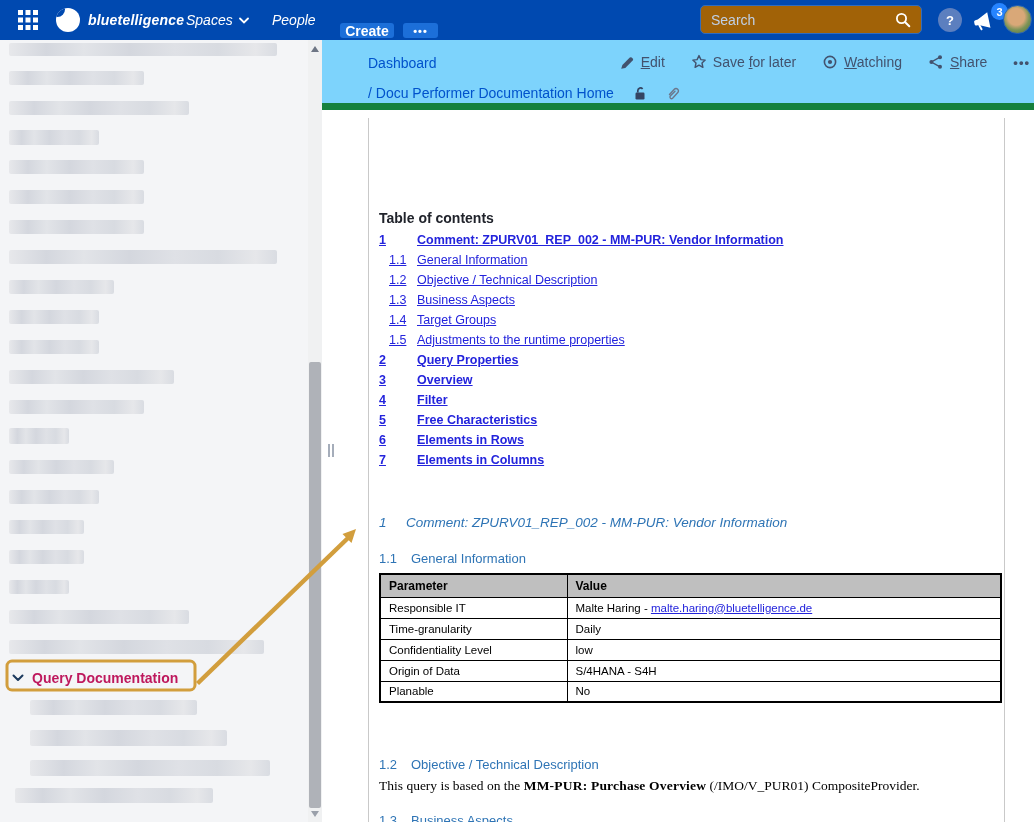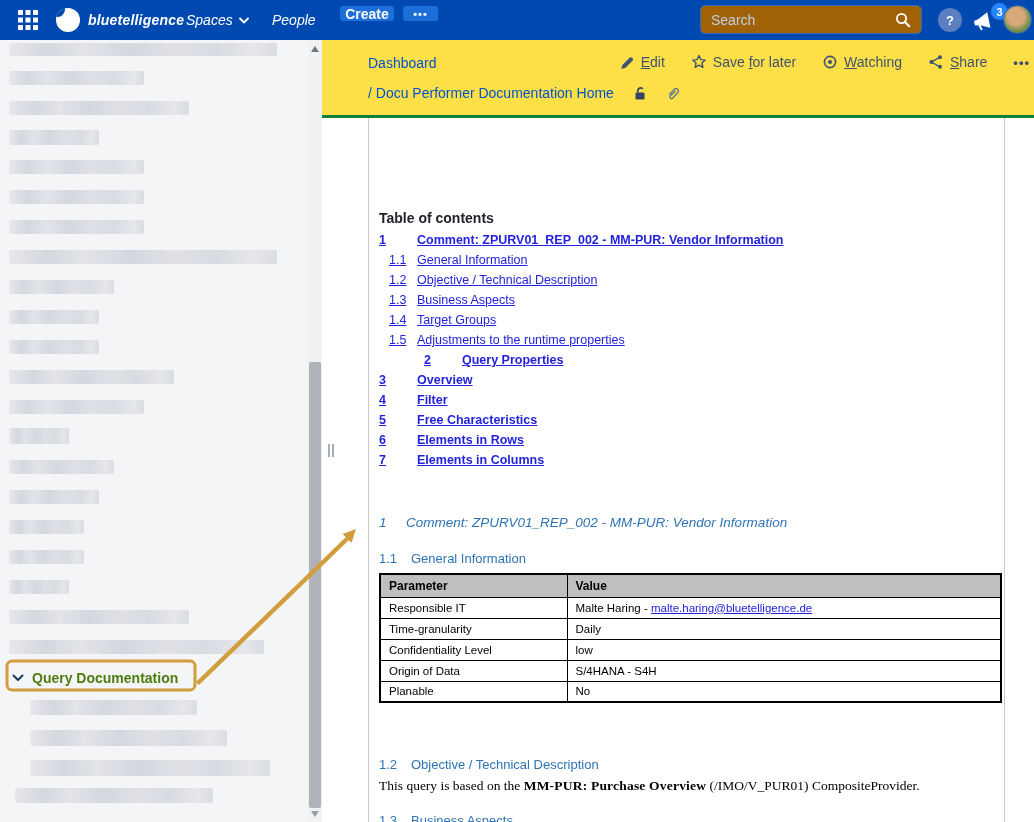--- a/index.html
+++ b/index.html
@@ -9,48 +9,48 @@
   
   .topnav { position:absolute; left:0; top:0; width:1034px; height:40px; background:#0049B0; }
   .topnav .abs { position:absolute; top:0; height:40px; display:flex; align-items:center;font-style:italic; }
   .grid-icon { left:18px; }
   .logo { left:56px; }
   .logo-blob { position:relative; width:24px; height:24px; background:#fff; border-radius:50%; overflow:hidden; }
   .logo-blob::after { content:""; position:absolute; left:-6px; top:-6px; width:15px; height:15px; background:#0049B0; border-radius:50%; }
   .brand { left:88px; color:#fff; font-size:14px; font-weight:bold; letter-spacing:.2px; }
   .navitem { color:#fff; font-size:14px; cursor:pointer; display:flex; align-items:center; gap:6px; }
   .nav-spaces { left:186px; } .nav-people { left:272px; }
-  .btn-blue { background:#1C6FD9; color:#fff; border:none; border-radius:3px; height:15px; font-family:inherit; cursor:pointer; }
+  .btn-blue { background:#1C6FD9; color:#fff; border:none; border-radius:3px; height:15px; font-family:inherit; cursor:pointer;margin-top:17px; }
   .create-btn { position:absolute; left:340px; top:6px; width:54px; font-size:14px; font-weight:bold; }
   .nav-more-btn { position:absolute; left:403px; top:6px; width:35px; font-size:11px; font-weight:bold; letter-spacing:1px; }
   .searchbox { position:absolute; left:700px; top:5px; width:222px; height:29px; background:#a16207; border:1px solid #2F6CC0; border-radius:5px; display:flex; align-items:center; padding:0 10px; }
   .searchbox input { flex:1; background:transparent; border:none; outline:none; color:#fff; font-size:14px; font-family:inherit; }
   .searchbox input::placeholder { color:#BFD0E8; opacity:1; }
   .help-circle { position:absolute; left:938px; top:8px; width:24px; height:24px; border-radius:50%; background:#5C7FBF; color:#fff; font-size:13px; font-weight:bold; display:flex; align-items:center; justify-content:center; cursor:pointer; }
   .notif { position:absolute; left:972px; top:6px; width:30px; height:30px; cursor:pointer; }
   .notif-badge { position:absolute; right:-6px; top:-3px; width:17px; height:17px; border-radius:50%; background:#2684FF; color:#fff; font-size:11px; font-weight:bold; display:flex; align-items:center; justify-content:center; }
   .avatar { position:absolute; left:1003px; top:5px; width:29px; height:29px; border-radius:50%; background:radial-gradient(circle at 45% 40%, #D9A878 0 38%, #7B9457 60%, #4F6B3C 100%); border:1px solid #2E66B5; cursor:pointer; }
 
   
   .sidebar { position:absolute; left:0; top:40px; width:308px; height:782px; background:#F4F5F7; }
   .skel { position:absolute; border-radius:2px;
     background:linear-gradient(90deg,#e7e8eb 0,#d4d7de 14%,#e2e4e8 28%,#d4d7de 45%,#dfe1e6 62%,#d8dbe1 78%,#e6e7ea 92%,#d9dce2 100%); }
   .qd-item { position:absolute; left:12px; top:625px; height:26px; display:flex; align-items:center; gap:8px; cursor:pointer; }
-  .qd-label { color:#4d7c0f; font-size:14px; font-weight:bold; }
+  .qd-label { color:#be185d; font-size:14px; font-weight:bold; }
 
   .side-scrollbar { position:absolute; left:308px; top:40px; width:14px; height:782px; background:#F0F1F2; }
   .sb-arrow { position:absolute; left:3px; width:0; height:0; border-left:4px solid transparent; border-right:4px solid transparent; cursor:pointer; }
   .sb-up { top:6px; border-bottom:6px solid #6E7685; }
   .sb-down { bottom:5px; border-top:6px solid #9AA0AA; }
   .sb-thumb { position:absolute; left:1px; top:322px; width:12px; height:446px; background:#AFB2B8; border-radius:2px; cursor:pointer; }
   .resize-grip { position:absolute; left:328px; top:444px; width:8px; height:13px; display:flex; gap:2px; cursor:col-resize; }
   .resize-grip span { width:2px; height:13px; background:#A5ADBA; }
 
   
-  .content-header { position:absolute; left:322px; top:40px; width:712px; height:78px; background:#fde047; border-bottom:3px solid #15803d; }
+  .content-header { position:absolute; left:322px; top:40px; width:712px; height:70px; background:#7dd3fc; border-bottom:7px solid #15803d; }
   .crumb1 { position:absolute; left:46px; top:15px; font-size:14px; color:#0052CC; text-decoration:none; }
   .crumb2 { position:absolute; left:46px; top:45px; display:flex; align-items:center; gap:19px; }
   .crumb2 a { font-size:14px; color:#0052CC; text-decoration:none; }
   .actions { position:absolute; right:4px; top:14px; display:flex; align-items:center; gap:26px; }
   .action { display:flex; align-items:center; gap:6px; color:#42526E; font-size:14px; cursor:pointer; white-space:nowrap; }
   .action-more { font-size:13px; font-weight:bold; letter-spacing:1px; color:#42526E; cursor:pointer; }
 
   
   .page { position:absolute; left:368px; top:118px; width:637px; height:704px; background:#fff; border-left:1px solid #C9C9C9; border-right:1px solid #C9C9C9; overflow:hidden; }
   .doc-title { position:absolute; left:10px; top:42px; font-family:"DejaVu Sans",sans-serif; font-size:14.5px; font-weight:bold; color:#20232B; }
@@ -223,21 +223,21 @@
 
   <div class="page">
     <div class="toc-title">Table of contents</div>
     <div>
         <div class="toc-row bold" style="top: 115px;"><a href="#" class="toc-num">1</a><a href="#">Comment: ZPURV01_REP_002 - MM-PUR: Vendor Information</a></div>
         <div class="toc-row lvl2" style="top: 135px;"><a href="#" class="toc-num">1.1</a><a href="#">General Information</a></div>
         <div class="toc-row lvl2" style="top: 155px;"><a href="#" class="toc-num">1.2</a><a href="#">Objective / Technical Description</a></div>
         <div class="toc-row lvl2" style="top: 175px;"><a href="#" class="toc-num">1.3</a><a href="#">Business Aspects</a></div>
         <div class="toc-row lvl2" style="top: 195px;"><a href="#" class="toc-num">1.4</a><a href="#">Target Groups</a></div>
         <div class="toc-row lvl2" style="top: 215px;"><a href="#" class="toc-num">1.5</a><a href="#">Adjustments to the runtime properties</a></div>
-        <div class="toc-row bold" style="top: 235px; margin-left: 45px;"><a href="#" class="toc-num">2</a><a href="#">Query Properties</a></div>
+        <div class="toc-row bold" style="top: 235px;"><a href="#" class="toc-num">2</a><a href="#">Query Properties</a></div>
         <div class="toc-row bold" style="top: 255px;"><a href="#" class="toc-num">3</a><a href="#">Overview</a></div>
         <div class="toc-row bold" style="top: 275px;"><a href="#" class="toc-num">4</a><a href="#">Filter</a></div>
         <div class="toc-row bold" style="top: 295px;"><a href="#" class="toc-num">5</a><a href="#">Free Characteristics</a></div>
         <div class="toc-row bold" style="top: 315px;"><a href="#" class="toc-num">6</a><a href="#">Elements in Rows</a></div>
         <div class="toc-row bold" style="top: 335px;"><a href="#" class="toc-num">7</a><a href="#">Elements in Columns</a></div>
       </div>
 
     <div class="doc-h1">
       <span class="hnum">1</span><span>Comment: ZPURV01_REP_002 - MM-PUR: Vendor Information</span>
     </div>

